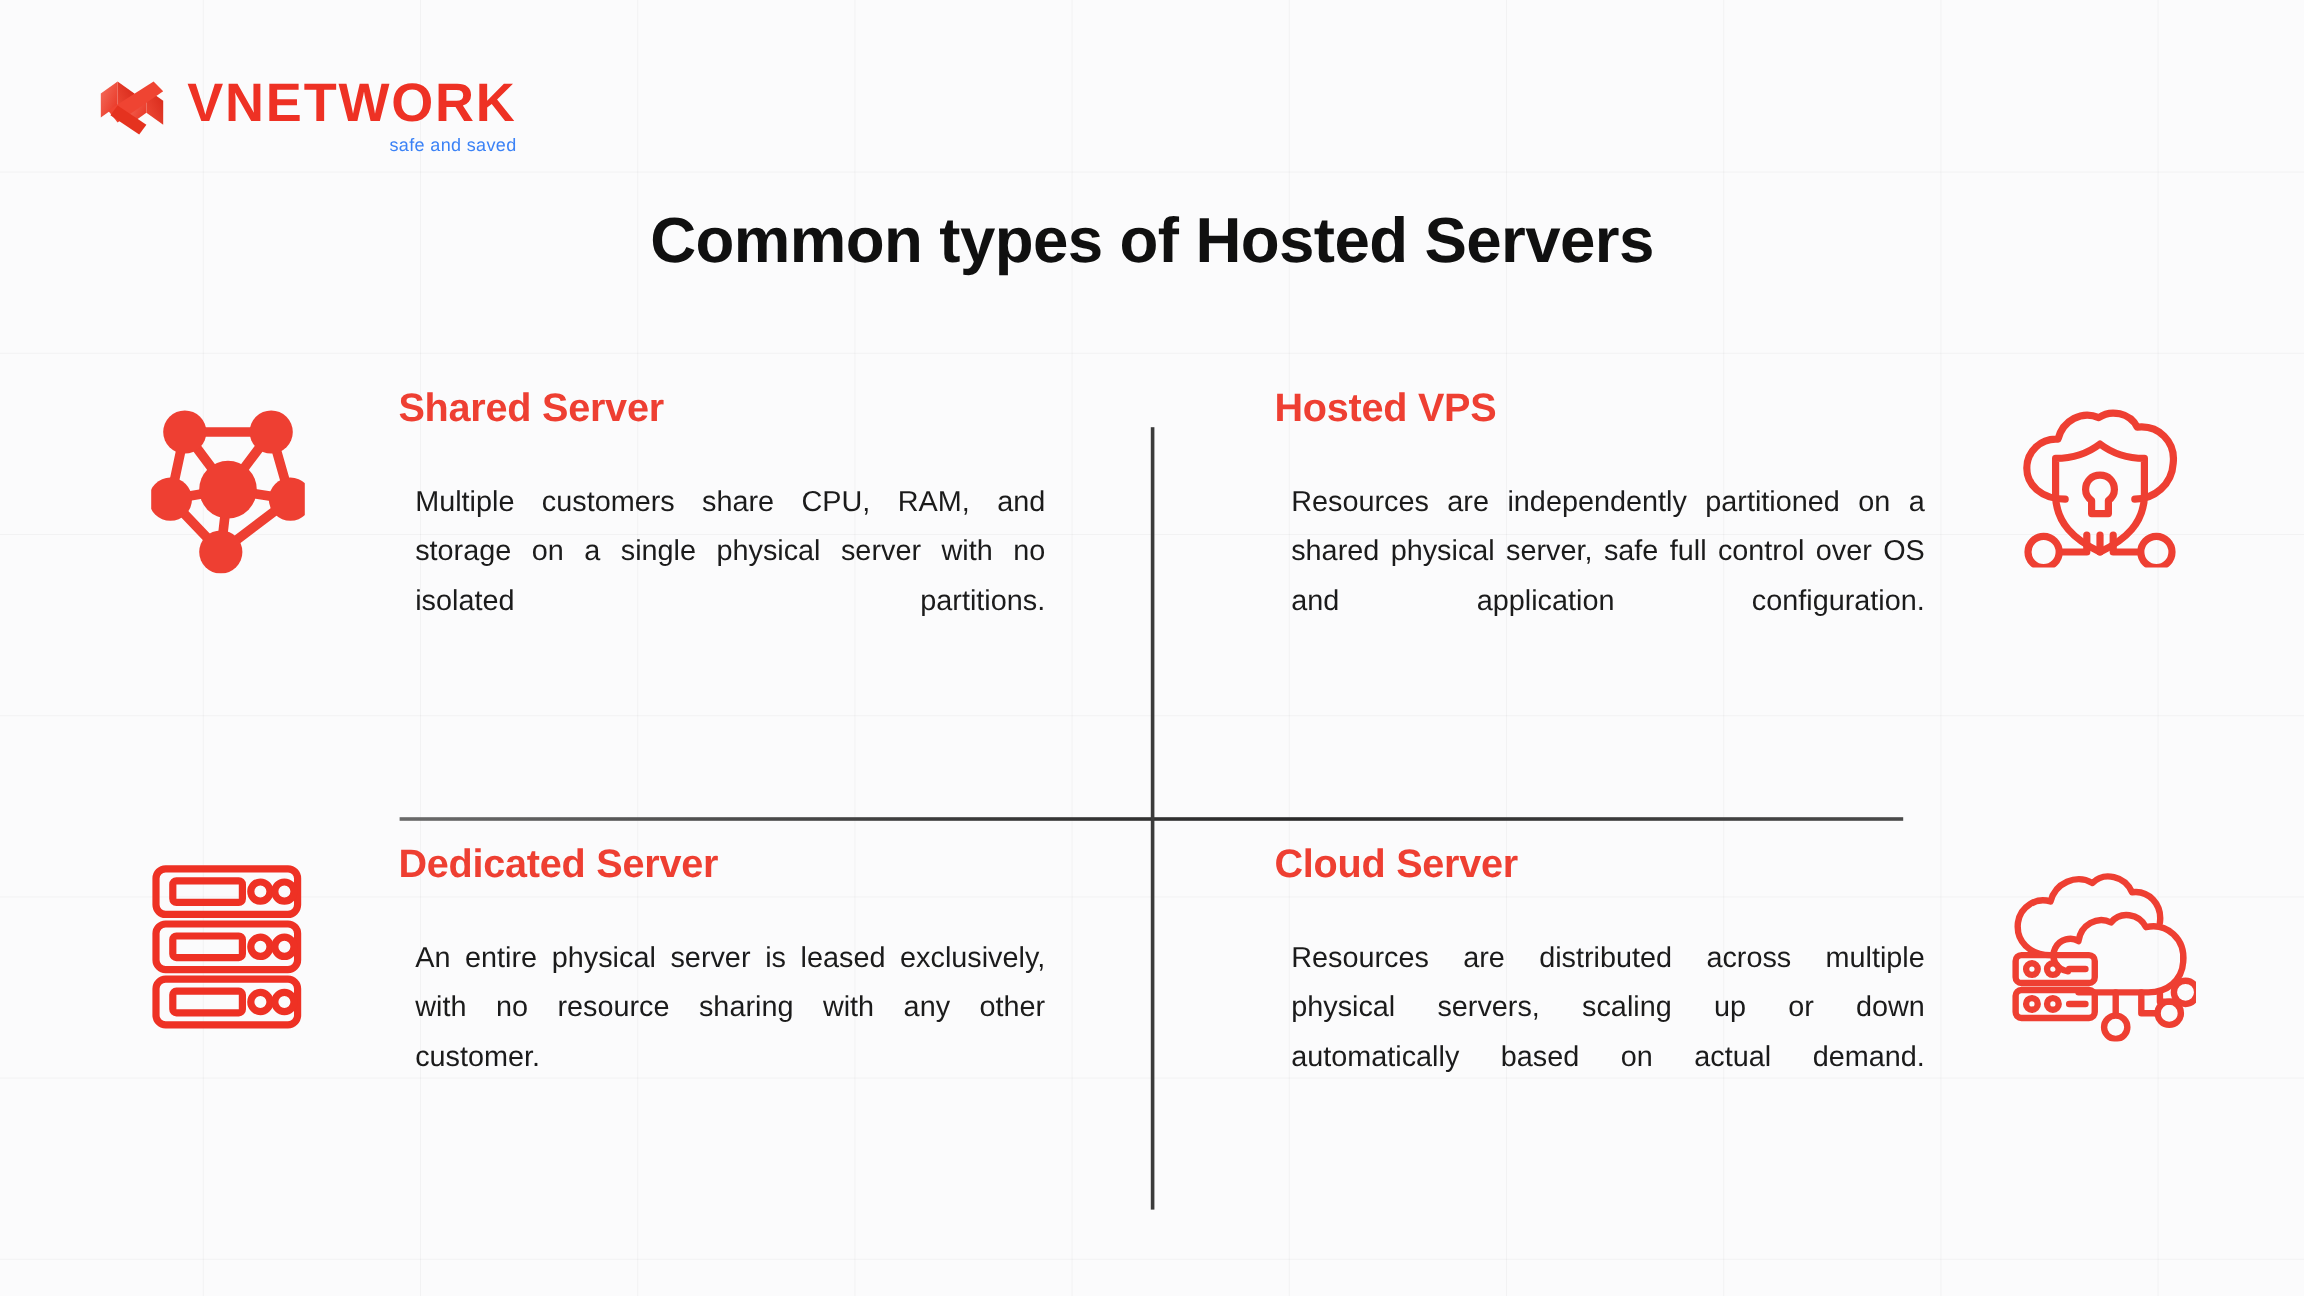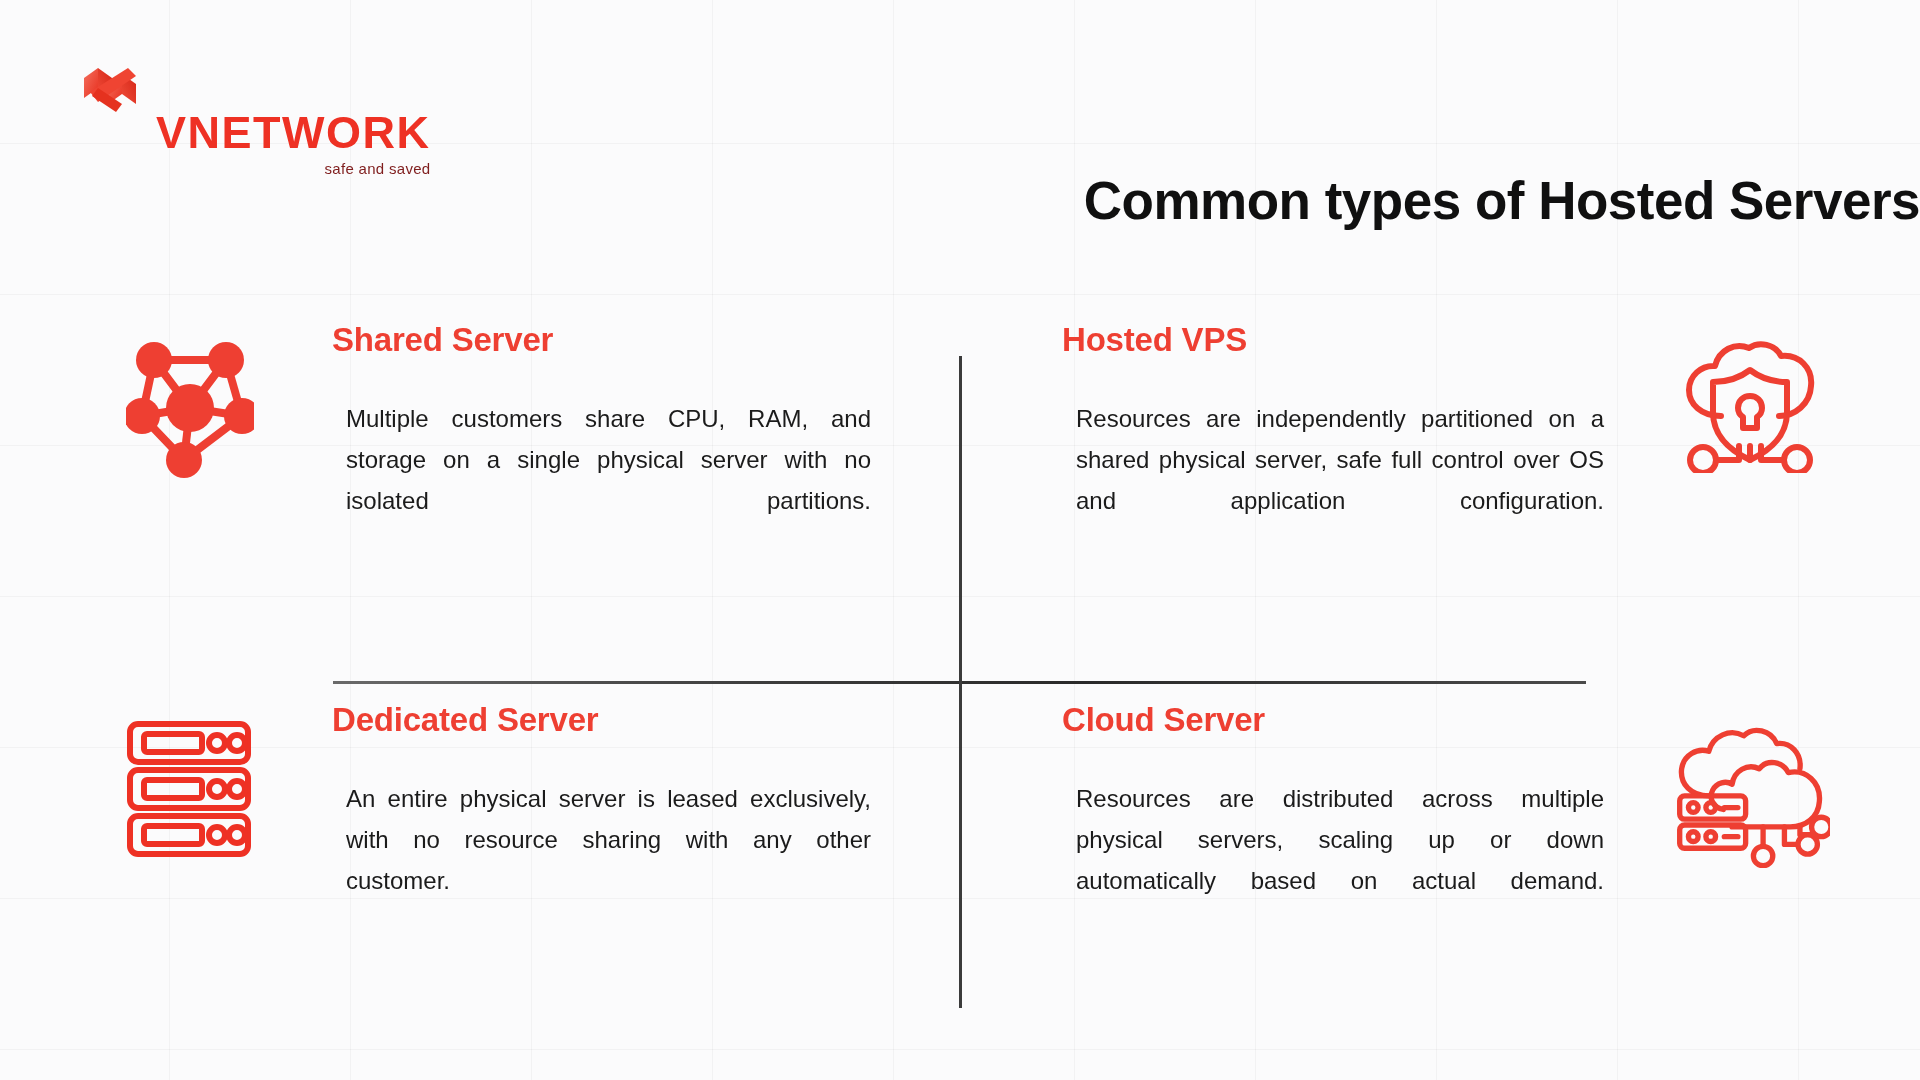--- a/index.html
+++ b/index.html
@@ -45,36 +45,35 @@
     display: flex;
     flex-direction: column;
     align-items: flex-end;
   }
   .logo-word {
     font-size: 45px;
     font-weight: bold;
     color: #ee3124;
     letter-spacing: 1.5px;
     line-height: 48px;
-    margin-top: 47px;
   }
   .logo-tagline {
     font-size: 15px;
-    color: #7f1d1d;
+    color: #3b82f6;
     letter-spacing: 0.3px;
     margin-top: 3px;
   }
 
   
   .page-title {
     position: absolute;
     top: 170px;
     left: 0;
     width: 1920px;
-    text-align: right;
+    text-align: center;
     font-size: 53px;
     font-weight: bold;
     color: #101010;
     letter-spacing: -0.5px;
   }
 
   
   .divider-h {
     position: absolute;
     left: 333px;

